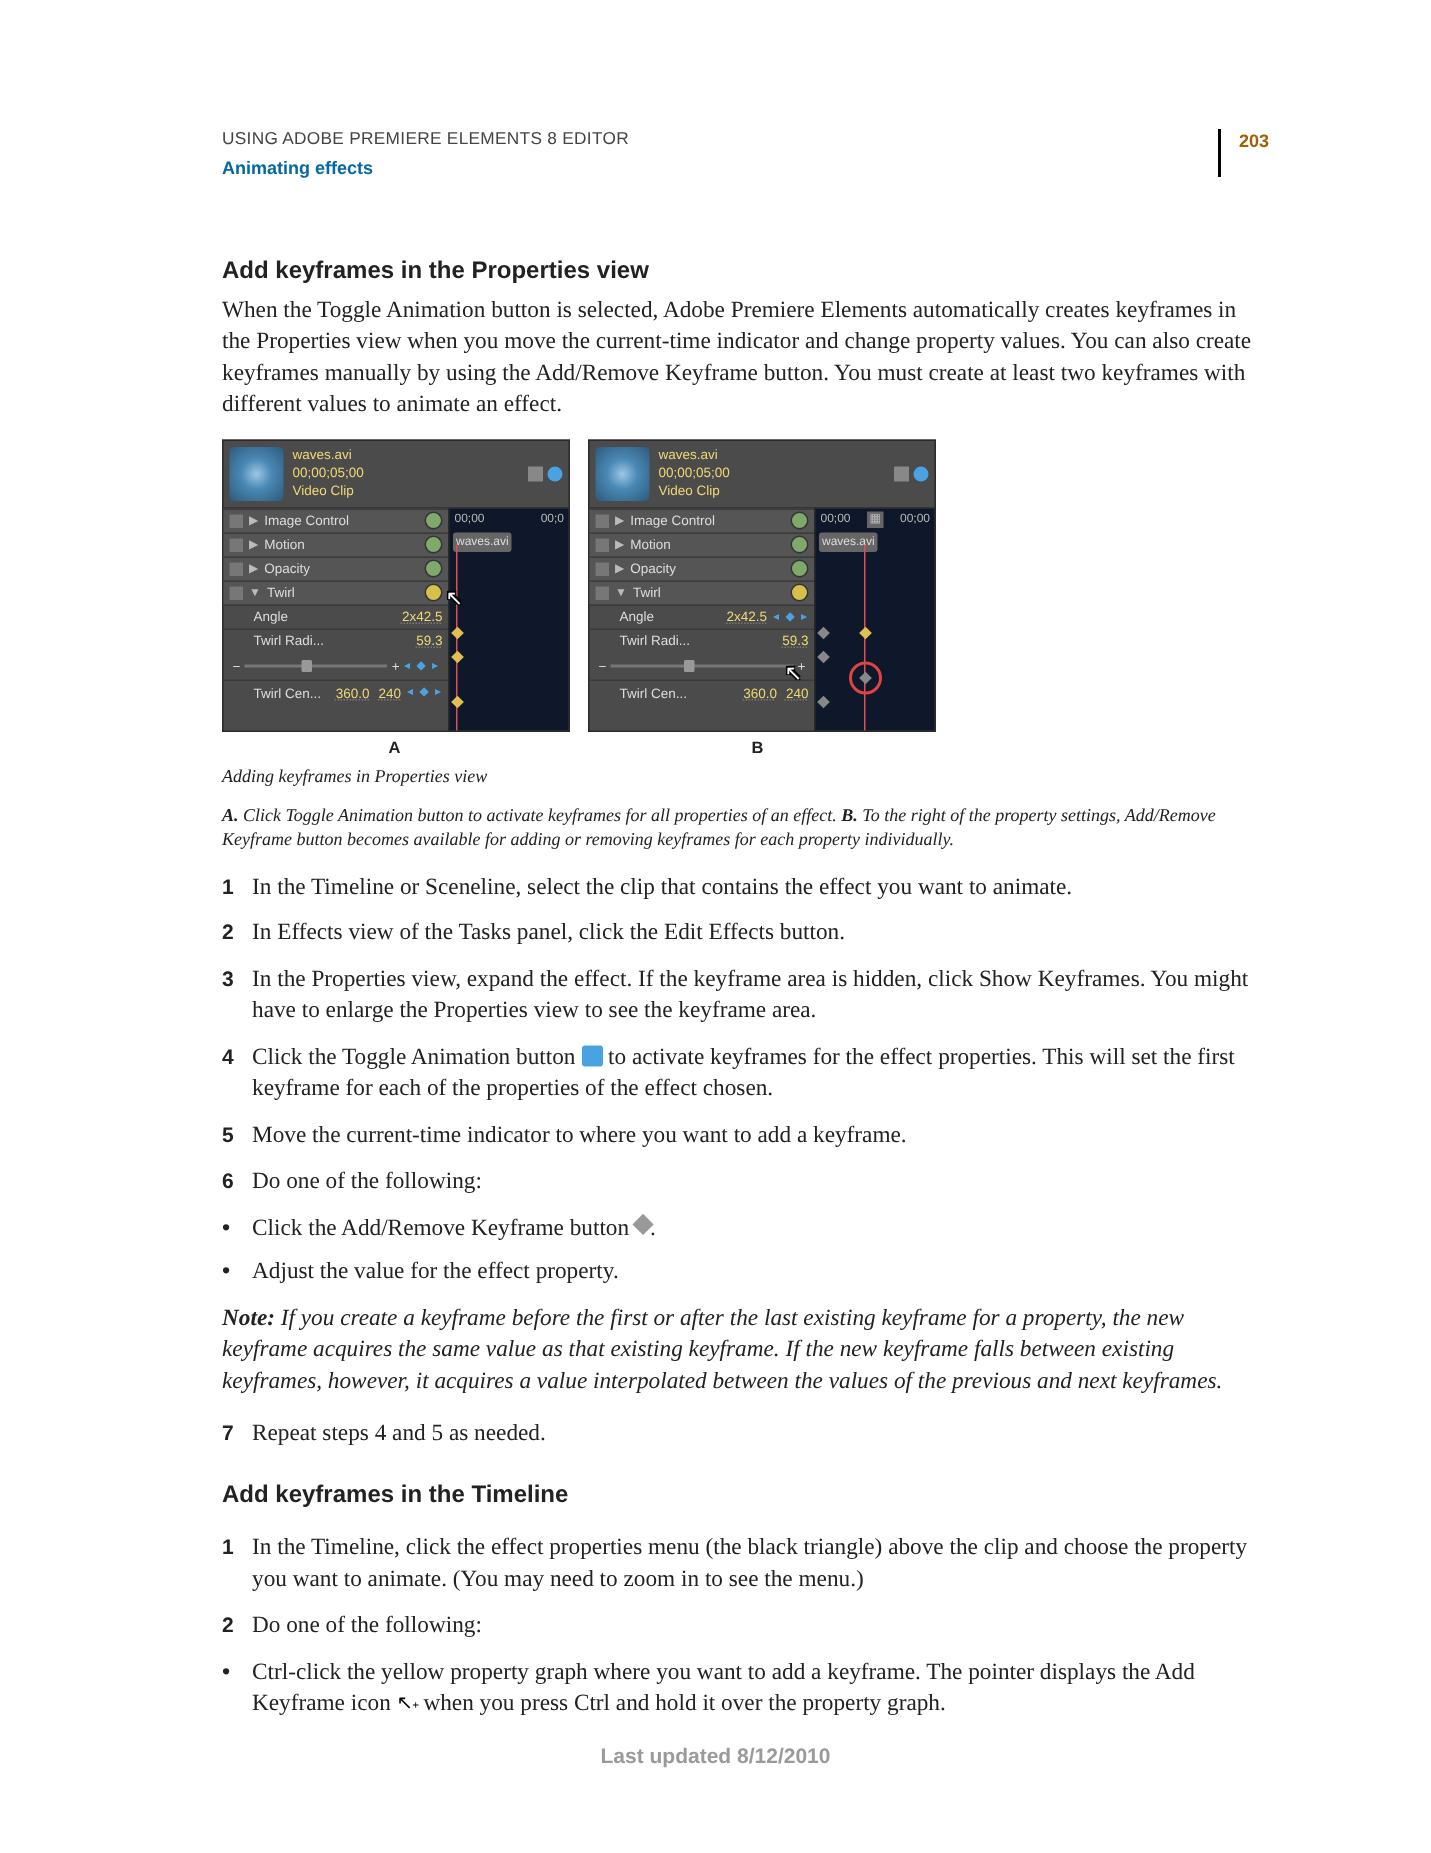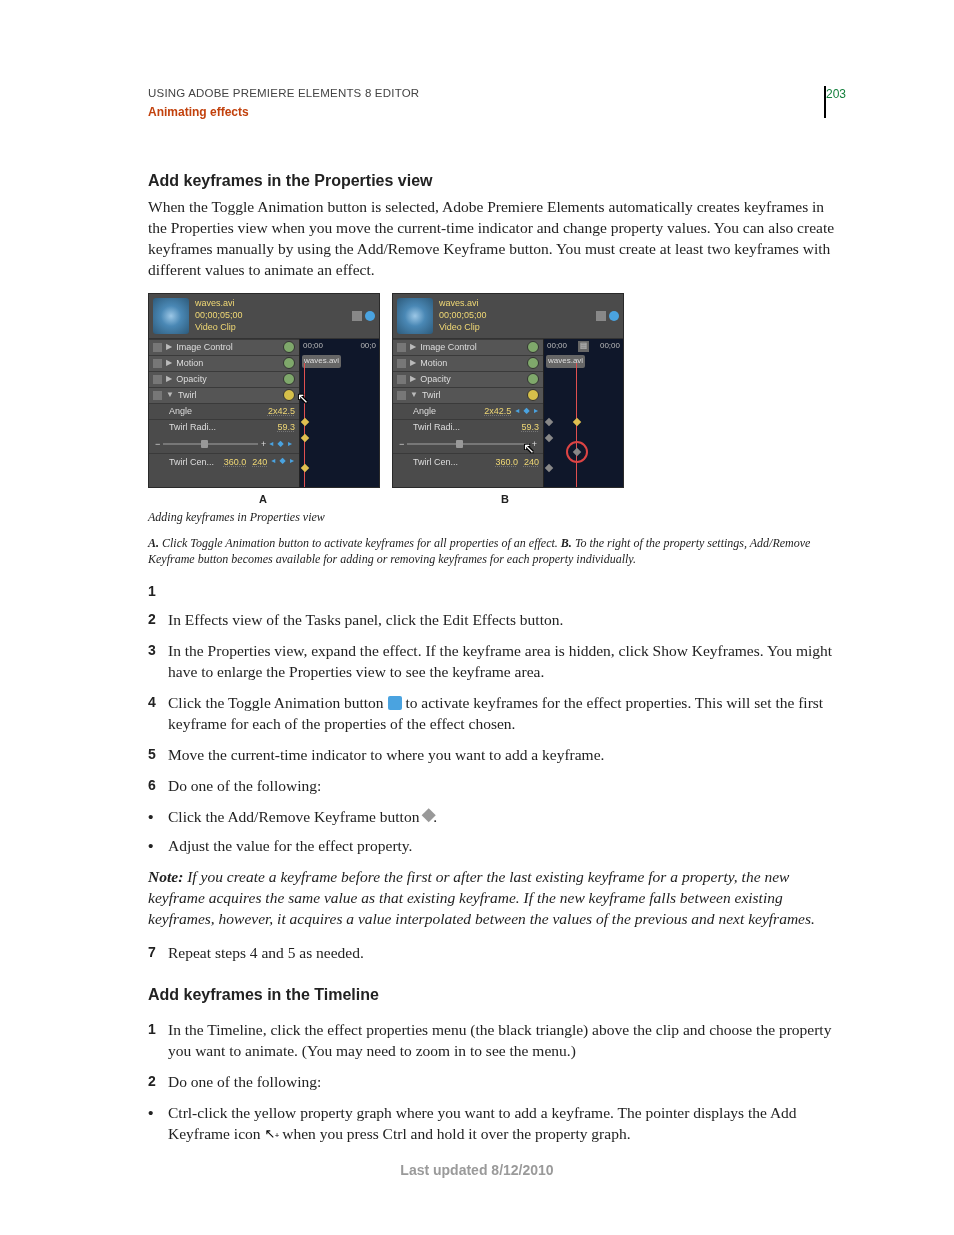--- a/index.html
+++ b/index.html
@@ -26,28 +26,29 @@
   .header-left .doc-title {
     font-family: "Myriad Pro", Arial, sans-serif;
     font-size: 11.5px;
     letter-spacing: 0.2px;
     color: #444;
   }
   .header-left .section-title {
     font-family: "Myriad Pro", Arial, sans-serif;
     font-size: 12px;
     font-weight: 700;
-    color: #c2410c;
+    color: #0369a1;
     margin-top: 2px;
   }
   .page-num {
     font-family: "Myriad Pro", Arial, sans-serif;
     font-size: 12px;
-    font-weight: 400;
-    color: #15803d;
+    font-weight: 700;
+    color: #a16207;
+    padding-left: 12px;
     border-left: 2px solid #000;
     height: 32px;
     display: flex;
     align-items: flex-start;
   }
   h3.heading {
     font-family: "Myriad Pro", Arial, sans-serif;
     font-size: 16px;
     font-weight: 700;
     margin: 20px 0 6px 0;
@@ -360,20 +361,21 @@
   </div>
 
   <p class="caption">Adding keyframes in Properties view</p>
   <p class="caption">
     <span class="b">A.</span><span> Click Toggle Animation button to activate keyframes for all properties of an effect.  </span><span class="b">B.</span><span> To the right of the property settings, Add/Remove Keyframe button becomes available for adding or removing keyframes for each property individually.</span>
   </p>
 
   <ol class="steps">
     <li>
         <span class="num">1</span>
+        <span>In the Timeline or Sceneline, select the clip that contains the effect you want to animate.</span>
       </li>
     <li>
         <span class="num">2</span>
         <span>In Effects view of the Tasks panel, click the Edit Effects button.</span>
       </li>
     <li>
         <span class="num">3</span>
         <span>In the Properties view, expand the effect. If the keyframe area is hidden, click Show Keyframes. You might have to enlarge the Properties view to see the keyframe area.</span>
       </li>
     <li>

